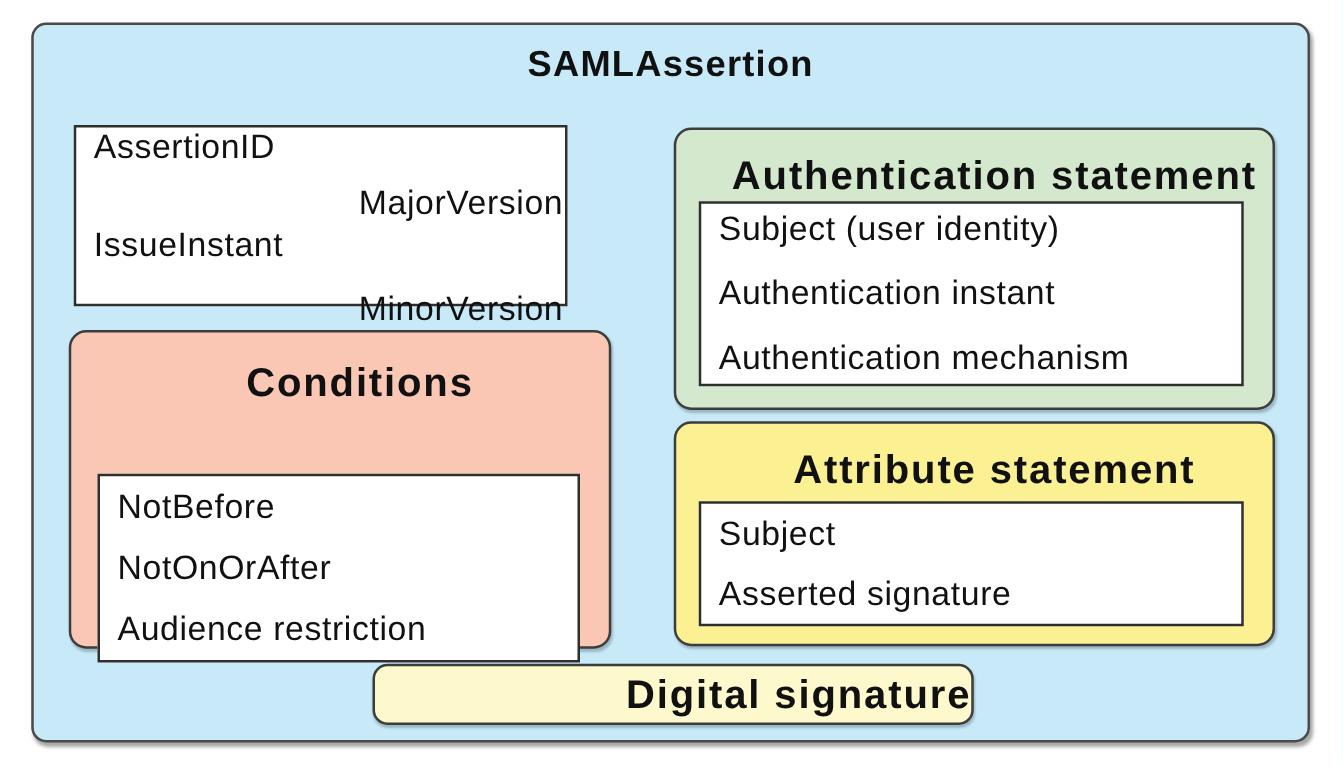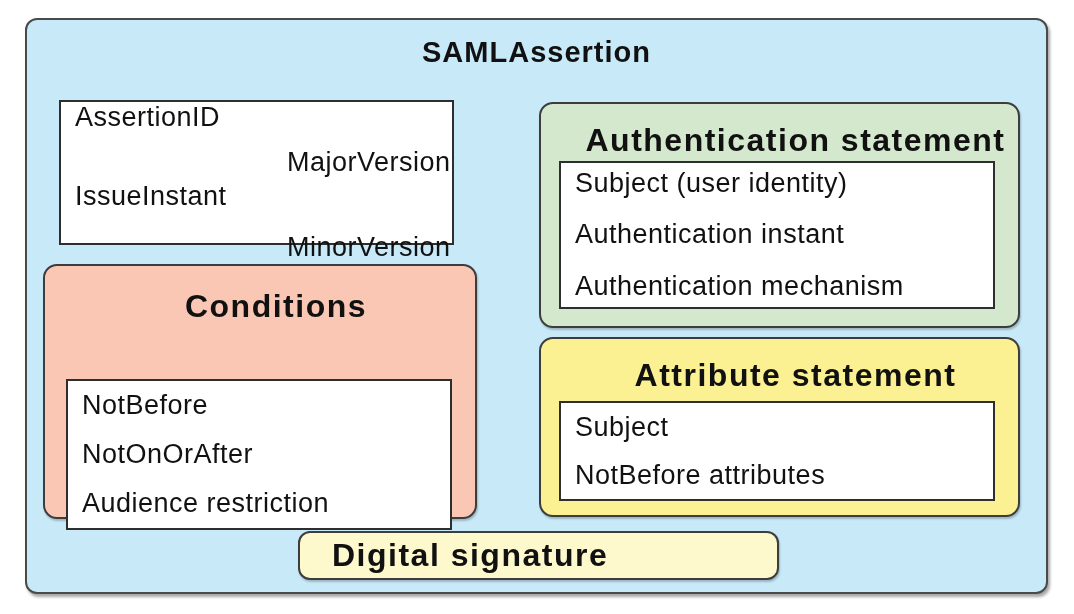--- a/index.html
+++ b/index.html
@@ -51,25 +51,25 @@
     display: flex;
     flex-direction: column;
     justify-content: space-around;
   }
   .item {
     padding-left: 14px;
     font-size: 27px;
     letter-spacing: 0.5px;
     white-space: nowrap;
   }
-  .conditions   { left: 16px;  top: 244px; width: 434px; height: 255px; background: #fac7b4; padding-top: 22px; }
+  .conditions   { left: 28px;  top: 244px; width: 434px; height: 255px; background: #fac7b4; padding-top: 22px; }
   .auth-stmt    { left: 512px; top: 82px;  width: 481px; height: 226px; background: #d3e8cc; padding-top: 18px; }
   .attr-stmt    { left: 512px; top: 317px; width: 481px; height: 180px; background: #fbf192; padding-top: 18px; }
   .signature    { left: 271px; top: 511px; width: 481px; height: 49px;  background: #fdf9cd; border-radius: 12px;
-                  display: flex; align-items: center; justify-content: flex-start; }
+                  display: flex; align-items: center; justify-content: flex-end; }
   .attrs-box    { left: 32px;  top: 80px;  width: 395px; height: 145px; flex-direction: row; justify-content: flex-start; }
   .attrs-col    { display: flex; flex-direction: column; justify-content: space-around; height: 100%; box-sizing: border-box; }
   .attrs-col1   { width: 226px; gap: 48px; }
   .attrs-col2   { flex: 1; justify-content: space-between; padding-top: 8px; margin-top: 28px; }
   .attrs-col2 .item { padding-left: 0; height: 48px; display: flex; align-items: center; }
   .cond-white   { left: 21px; top: 69px; width: 386px; height: 151px; margin-top: 44px; }
   .auth-white   { left: 18px; top: 57px; width: 436px; height: 148px; gap: 11px; }
   .attrst-white { left: 18px; top: 62px; width: 436px; height: 100px; }
 </style>
 </head>
@@ -107,21 +107,21 @@
         <div class="item">Subject (user identity)</div>
         <div class="item">Authentication instant</div>
         <div class="item">Authentication mechanism</div>
       </div>
     </div>
 
     <div class="rbox attr-stmt">
       <div class="rbox-hdr">Attribute statement</div>
       <div class="wbox attrst-white">
         <div class="item">Subject</div>
-        <div class="item">NotBefore attributes</div>
+        <div class="item">Asserted signature</div>
       </div>
     </div>
 
     <div class="rbox signature">
       <div class="rbox-hdr">Digital signature</div>
     </div>
 
   </div>
 </div>
 

